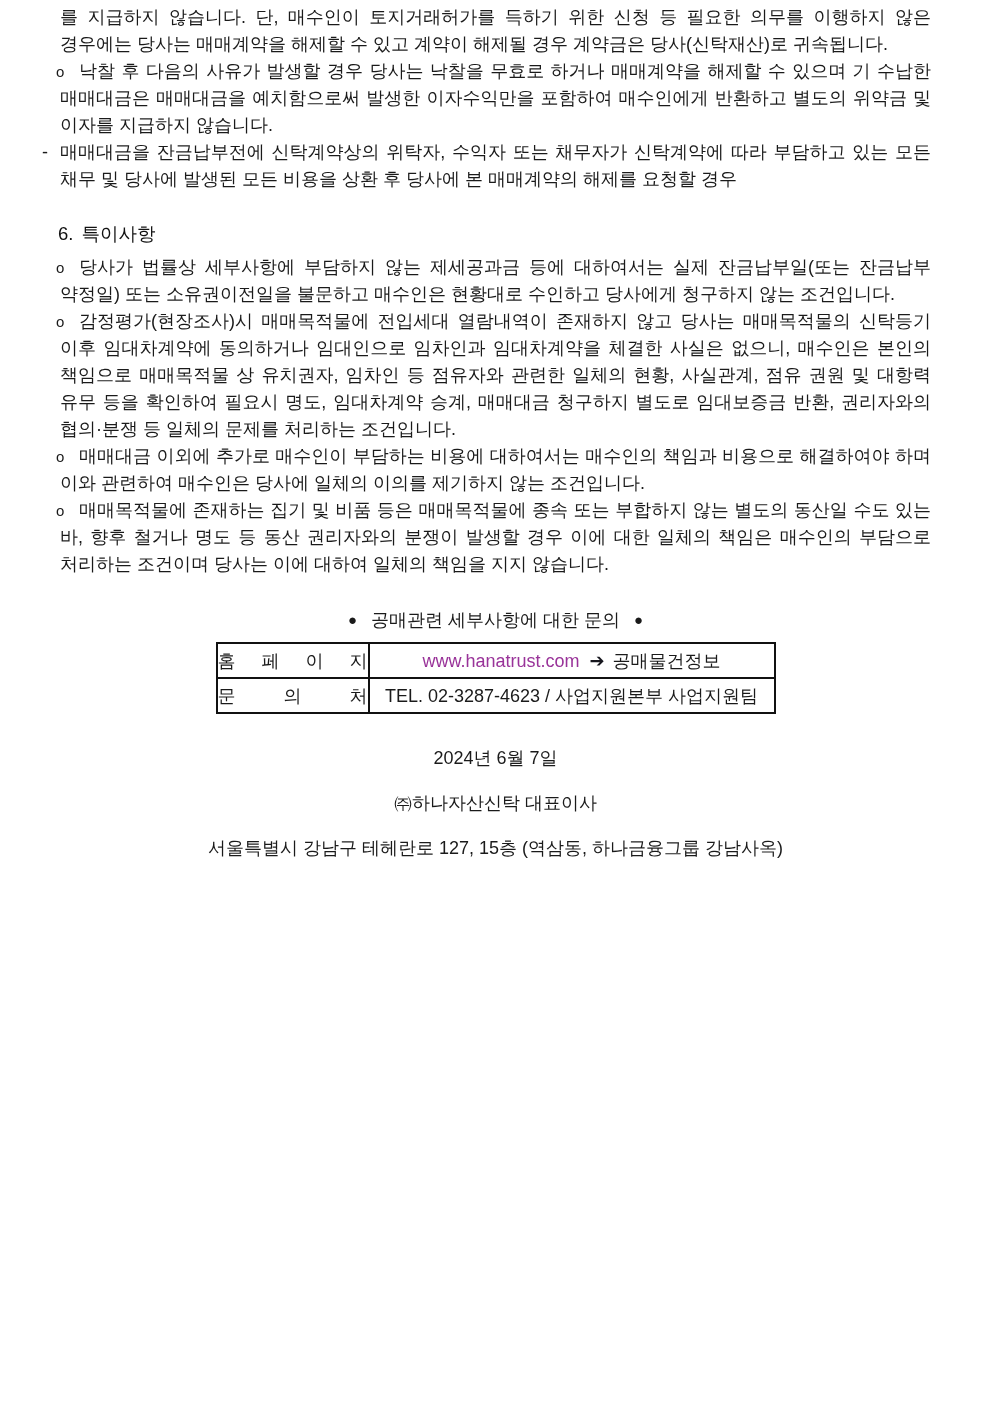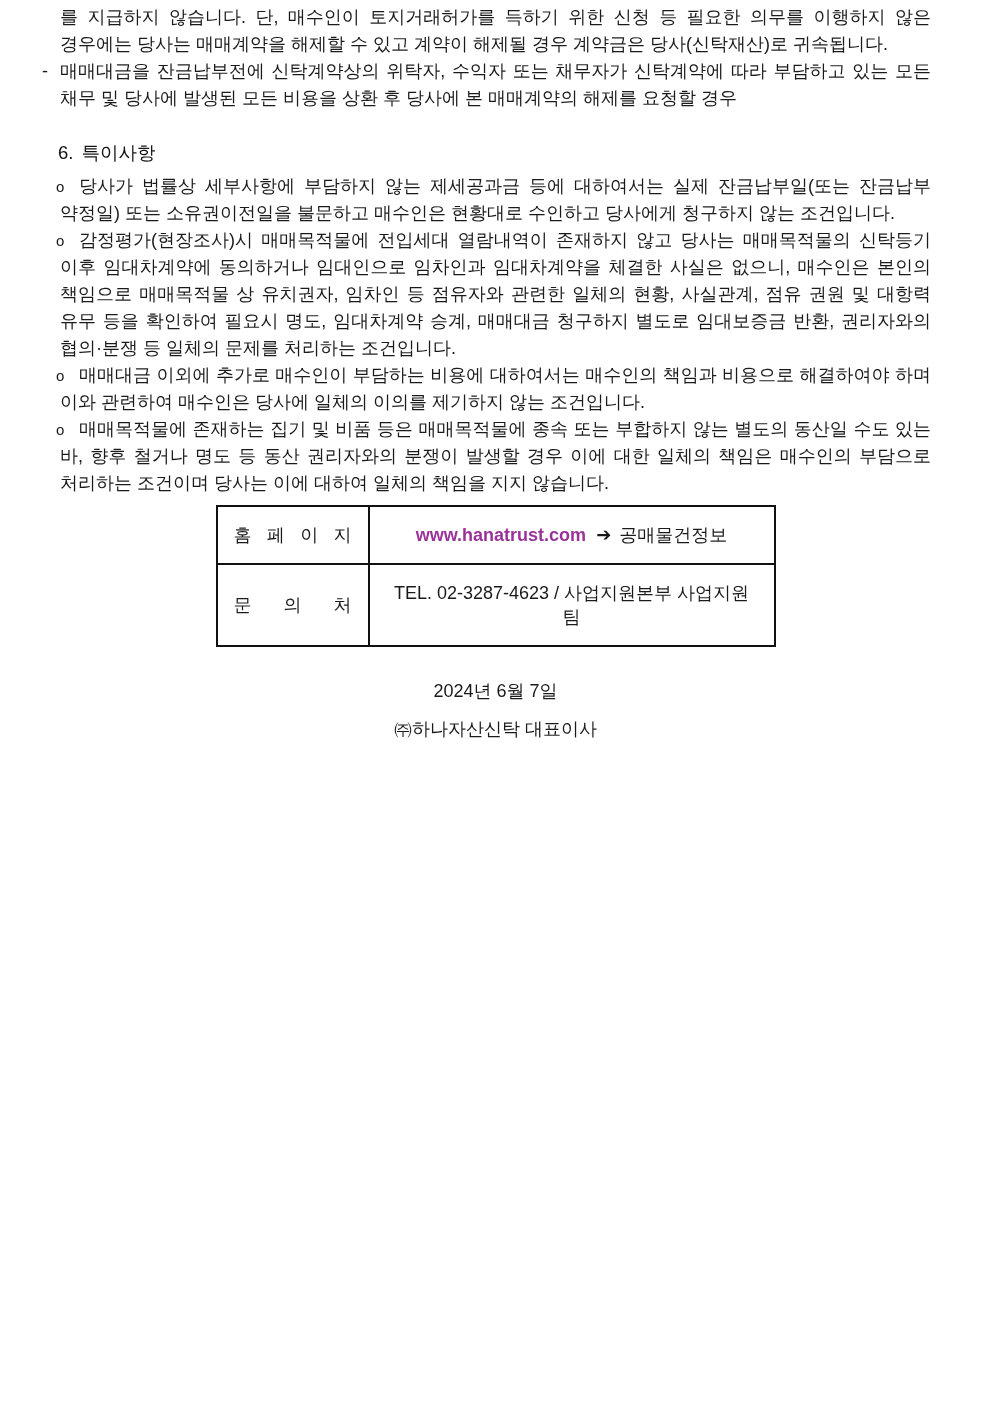--- a/index.html
+++ b/index.html
@@ -60,74 +60,77 @@
     width: 560px;
     margin: 8px auto 0 auto;
     table-layout: fixed;
   }
   table.contact, table.contact td { border: 2px solid #111111; }
   table.contact td {
     height: 35px;
     font-size: 18px;
     color: #1a1a1a;
     vertical-align: middle;
-    padding: 16px;
+    padding: 0;
   }
   td.label-cell {
     width: 152px;
     padding: 0 18px;
     text-align: justify;
     text-align-last: justify;
     -moz-text-align-last: justify;
   }
   td.value-cell { text-align: center; }
-  .url { color: #993399; font-weight: bold; }
+  .url { color: #993399; }
   .arrow { color: #16161d; font-weight: bold; margin: 0 8px 0 10px; }
   .footer-block {
     margin-top: 30px;
     text-align: center;
     font-size: 18px;
     line-height: 29px;
     color: #1a1a1a;
   }
-  .footer-block div { margin: 9px; }
+  .footer-block div { margin: 16px; }
 </style>
 </head>
 <body>
 
 <div class="page">
 
   <p class="body-text cont">를 지급하지 않습니다. 단, 매수인이 토지거래허가를 득하기 위한 신청 등 필요한 의무를 이행하지 않은 경우에는 당사는 매매계약을 해제할 수 있고 계약이 해제될 경우 계약금은 당사(신탁재산)로 귀속됩니다.</p>
 
+  <p class="body-text o-item"><span class="bullet">o</span><span>낙찰 후 다음의 사유가 발생할 경우 당사는 낙찰을 무효로 하거나 매매계약을 해제할 수 있으며 기 수납한 매매대금은 매매대금을 예치함으로써 발생한 이자수익만을 포함하여 매수인에게 반환하고 별도의 위약금 및 이자를 지급하지 않습니다.</span></p>
 
 
   <p class="body-text dash-item"><span class="bullet">-</span><span>매매대금을 잔금납부전에 신탁계약상의 위탁자, 수익자 또는 채무자가 신탁계약에 따라 부담하고 있는 모든 채무 및 당사에 발생된 모든 비용을 상환 후 당사에 본 매매계약의 해제를 요청할 경우</span></p>
 
   <div class="section-head"><span class="num">6.</span><span>특이사항</span></div>
 
   <p class="body-text o-item"><span class="bullet">o</span><span>당사가 법률상 세부사항에 부담하지 않는 제세공과금 등에 대하여서는 실제 잔금납부일(또는 잔금납부 약정일) 또는 소유권이전일을 불문하고 매수인은 현황대로 수인하고 당사에게 청구하지 않는 조건입니다.</span></p>
 
   <p class="body-text o-item"><span class="bullet">o</span><span>감정평가(현장조사)시 매매목적물에 전입세대 열람내역이 존재하지 않고 당사는 매매목적물의 신탁등기 이후 임대차계약에 동의하거나 임대인으로 임차인과 임대차계약을 체결한 사실은 없으니, 매수인은 본인의 책임으로 매매목적물 상 유치권자, 임차인 등 점유자와 관련한 일체의 현황, 사실관계, 점유 권원 및 대항력 유무 등을 확인하여 필요시 명도, 임대차계약 승계, 매매대금 청구하지 별도로 임대보증금 반환, 권리자와의 협의·분쟁 등 일체의 문제를 처리하는 조건입니다.</span></p>
 
   <p class="body-text o-item"><span class="bullet">o</span><span>매매대금 이외에 추가로 매수인이 부담하는 비용에 대하여서는 매수인의 책임과 비용으로 해결하여야 하며 이와 관련하여 매수인은 당사에 일체의 이의를 제기하지 않는 조건입니다.</span></p>
 
   <p class="body-text o-item"><span class="bullet">o</span><span>매매목적물에 존재하는 집기 및 비품 등은 매매목적물에 종속 또는 부합하지 않는 별도의 동산일 수도 있는 바, 향후 철거나 명도 등 동산 권리자와의 분쟁이 발생할 경우 이에 대한 일체의 책임은 매수인의 부담으로 처리하는 조건이며 당사는 이에 대하여 일체의 책임을 지지 않습니다.</span></p>
 
+  <div class="inquiry-head"><span class="dot left">●</span><span>공매관련 세부사항에 대한 문의</span><span class="dot right">●</span></div>
 
   <table class="contact">
     <tbody>
       <tr>
         <td class="label-cell">홈 페 이 지</td>
         <td class="value-cell"><span class="url">www.hanatrust.com</span><span class="arrow">➔</span><span>공매물건정보</span></td>
       </tr>
       <tr>
         <td class="label-cell">문 의 처</td>
         <td class="value-cell">TEL. 02-3287-4623 / 사업지원본부 사업지원팀</td>
       </tr>
     </tbody>
   </table>
 
   <div class="footer-block">
     <div>2024년 6월 7일</div>
     <div>㈜하나자산신탁 대표이사</div>
+    <div>서울특별시 강남구 테헤란로 127, 15층 (역삼동, 하나금융그룹 강남사옥)</div>
   </div>
 
 </div>
 
 </body></html>

